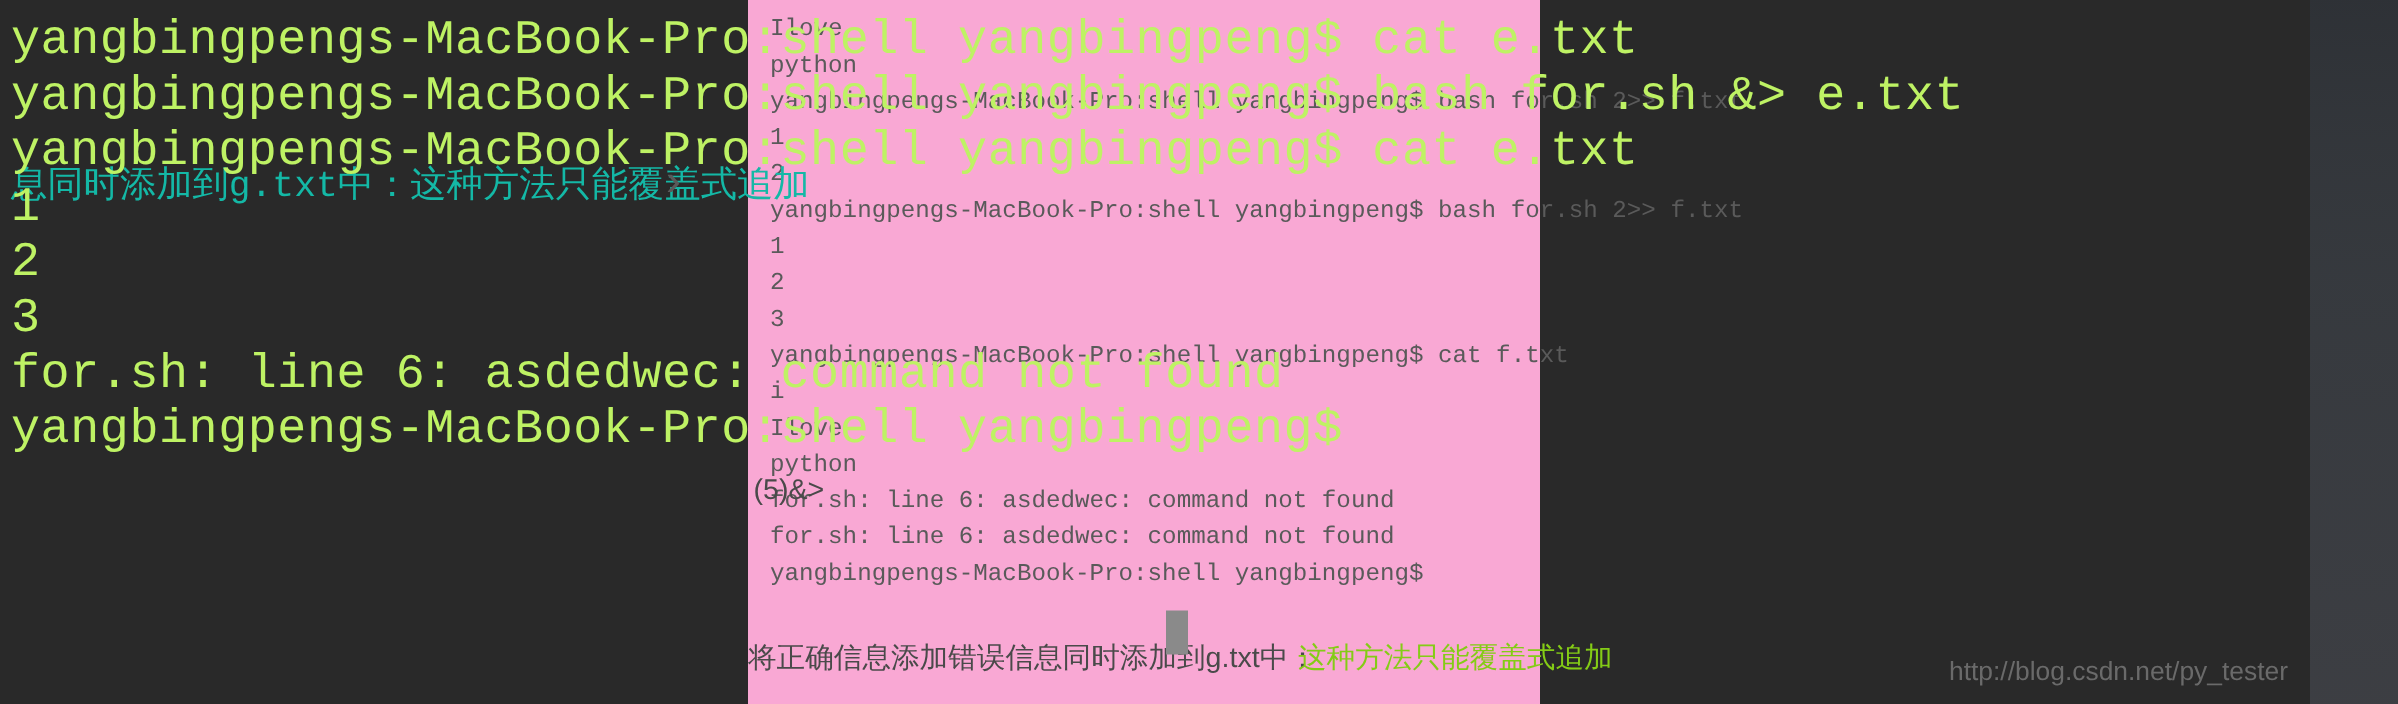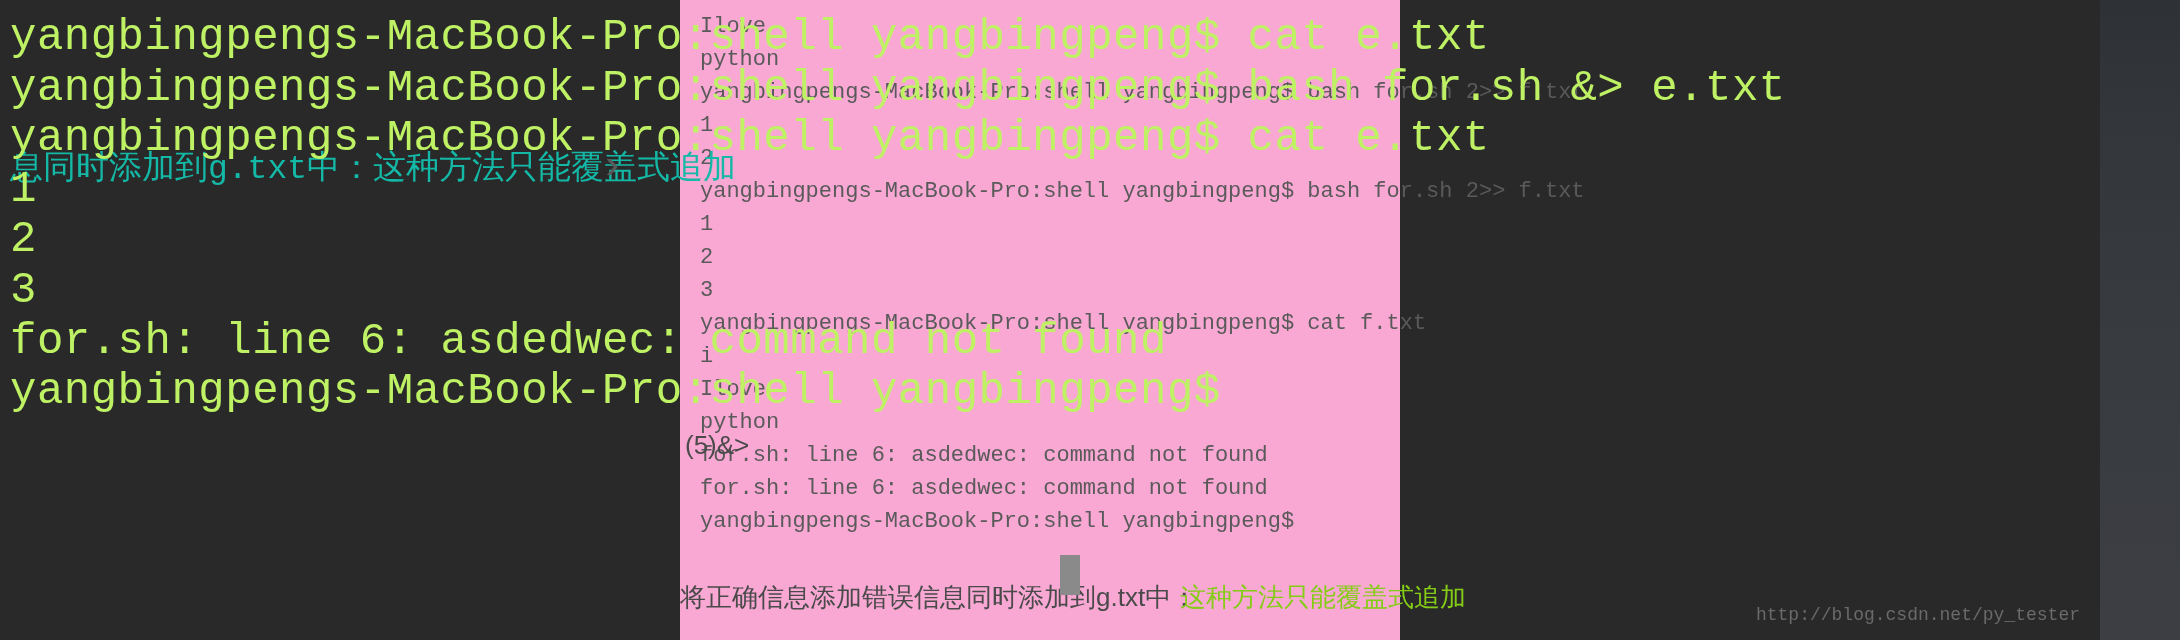--- a/index.html
+++ b/index.html
@@ -70,22 +70,22 @@
       width: 80px;
       height: 100%;
       background: linear-gradient(to bottom, #3a4555 0%, #4a5565 20%, #556070 40%, #6a7080 100%);
       opacity: 0.3;
     }
     .bg-watermark {
       position: absolute;
       bottom: 15px;
       right: 100px;
       color: #6a6a6a;
-      font-size: 18px;
-      font-family: Liberation Mono, monospace;
+      font-size: 24px;
+      font-family: Liberation Sans, sans-serif;
     }
     .bg-caret-arrow {
       position: absolute;
       top: 145px;
       left: 600px;
       color: #5a5a5a;
       font-size: 40px;
     }
     .bg-num5 {
       position: absolute;

